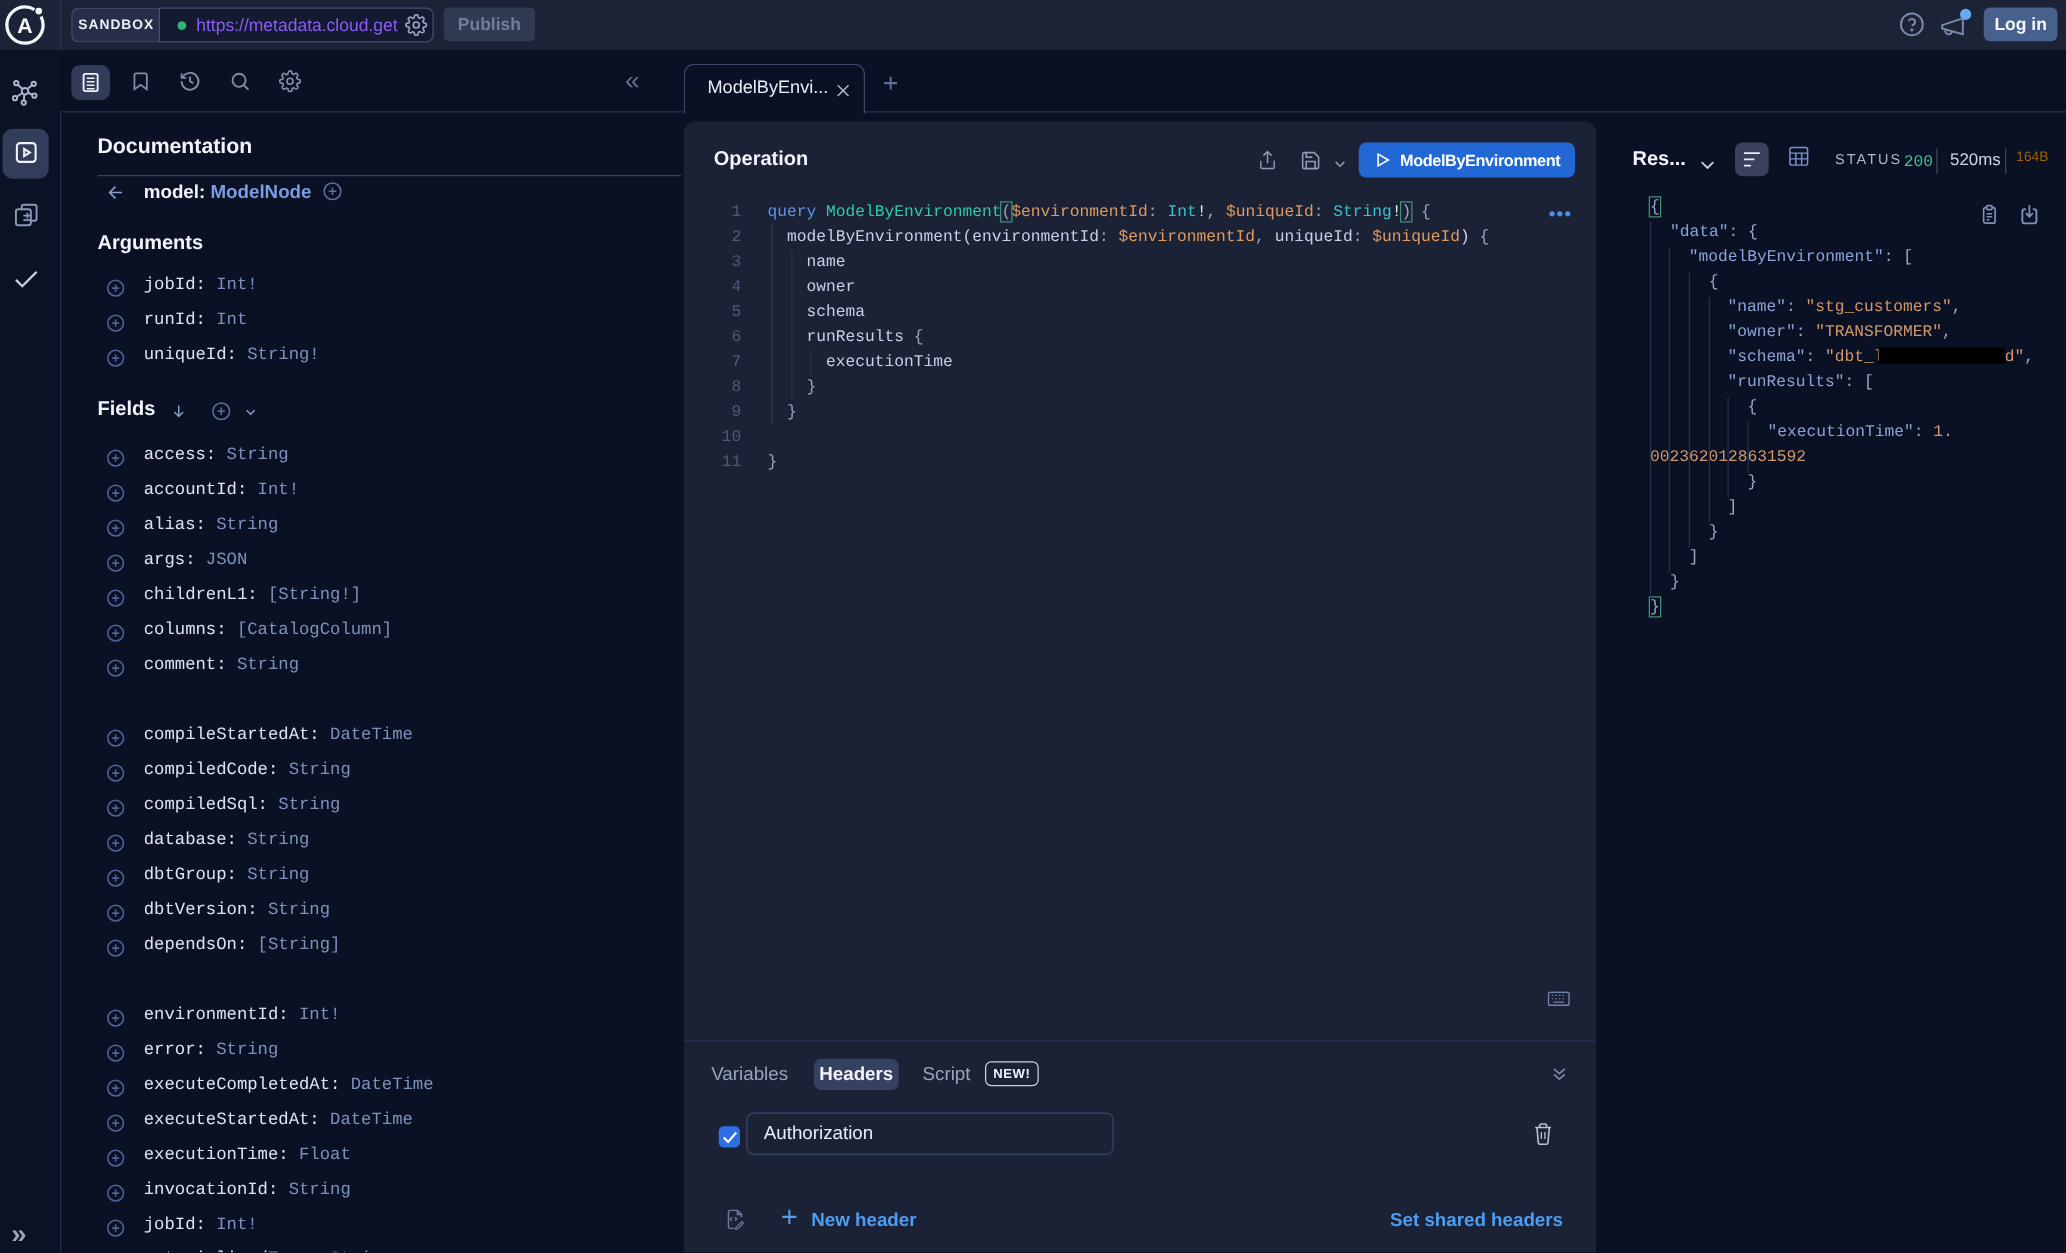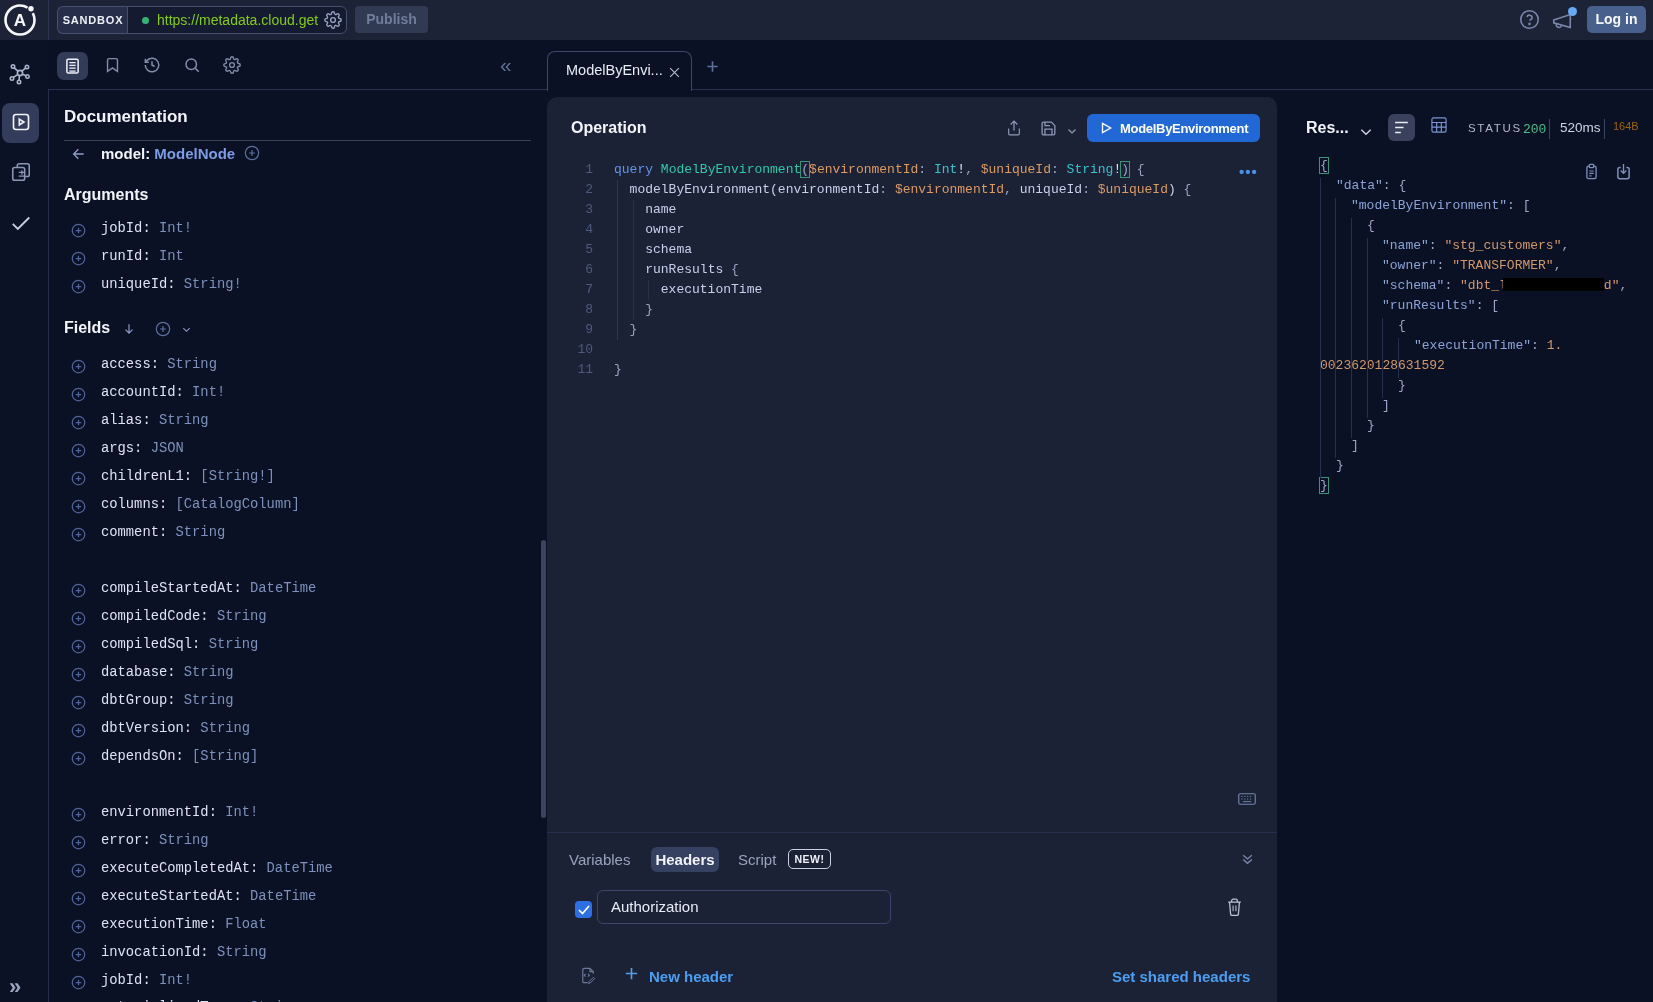--- a/index.html
+++ b/index.html
@@ -4,33 +4,33 @@
 <style>
   html,body{margin:0;padding:0;background:#0a1124;}
   #page{position:relative;width:1653px;height:1002px;overflow:hidden;background:#0a1124;font-family:"Liberation Sans",sans-serif;}
   .abs{position:absolute;}
   
   #topbar{position:absolute;left:0;top:0;width:1653px;height:40px;background:#1d2337;}
   #topdiv{position:absolute;left:48px;top:0;width:1px;height:40px;background:#2b3350;}
   #sandbox{position:absolute;left:57px;top:6px;width:70px;height:26px;background:#272e49;border:1px solid #454f70;border-right:none;border-radius:6px 0 0 6px;color:#eef1f8;font-size:11px;font-weight:bold;letter-spacing:0.8px;line-height:26px;text-align:center;}
   #urlbox{position:absolute;left:127px;top:6px;width:218px;height:26px;background:#141b30;border:1px solid #454f70;border-radius:0 6px 6px 0;}
   #urldot{position:absolute;left:14px;top:10px;width:7px;height:7px;border-radius:50%;background:#35b374;}
-  #urltext{position:absolute;left:29px;top:5px;color:#84cc16;font-size:14px;white-space:nowrap;overflow:hidden;width:166px;}
+  #urltext{position:absolute;left:29px;top:5px;color:#8b5cf6;font-size:14px;white-space:nowrap;overflow:hidden;width:166px;}
   #publish{position:absolute;left:355px;top:6px;width:73px;height:27px;background:#303a52;border-radius:4px;color:#707e9c;font-size:14px;font-weight:bold;text-align:center;line-height:27px;}
   #login{position:absolute;left:1587px;top:6px;width:59px;height:27px;background:#48618c;border-radius:5px;color:#f4f6fb;font-size:14px;font-weight:bold;text-align:center;line-height:27px;}
   
   #tabstrip{position:absolute;left:48px;top:40px;width:1605px;height:49px;background:#0a1124;border-bottom:1px solid #28314f;z-index:3;}
   .tpill{position:absolute;top:12px;width:31px;height:28px;background:#323b58;border-radius:7px;}
   #tab{position:absolute;left:499px;top:11px;width:143px;height:39px;background:#0a1124;border:1px solid #3c4769;border-bottom:none;border-radius:8px 8px 0 0;color:#e8ecf5;font-size:14.5px;}
   #tab span{position:absolute;left:18px;top:10px;}
   
   #rail{position:absolute;left:0;top:40px;width:48px;height:962px;background:#0b1226;border-right:1px solid #232c49;}
   #railpill{position:absolute;left:2px;top:63px;width:37px;height:40px;background:#333c5a;border-radius:8px;}
   
-  #sidebar{position:absolute;left:49px;top:89px;width:498px;height:913px;background:#0a1124;}
+  #sidebar{position:absolute;left:63px;top:89px;width:498px;height:913px;background:#0a1124;}
   #doctitle{position:absolute;left:15px;top:18px;color:#f2f4fa;font-size:17px;font-weight:bold;}
   #dochr{position:absolute;left:15px;top:51px;width:467px;height:1px;background:#39425c;}
   #crumb{position:absolute;left:21px;top:56px;height:18px;}
   #crumb .m1{position:absolute;left:31px;top:0px;color:#f2f4fa;font-size:15px;font-weight:bold;white-space:nowrap;}
   #crumb .m2{color:#7c9ce5;}
   .shead{position:absolute;left:15px;color:#f2f4fa;font-size:16px;font-weight:bold;}
   .frow{position:absolute;left:0;height:28px;width:498px;}
   .frow svg{position:absolute;left:22px;top:6.5px;}
   .frow .t{position:absolute;left:52px;top:5px;font-family:"Liberation Mono",monospace;font-size:13.8px;color:#dde3f2;white-space:pre;}
   .frow .ty{color:#7e91bc;}

